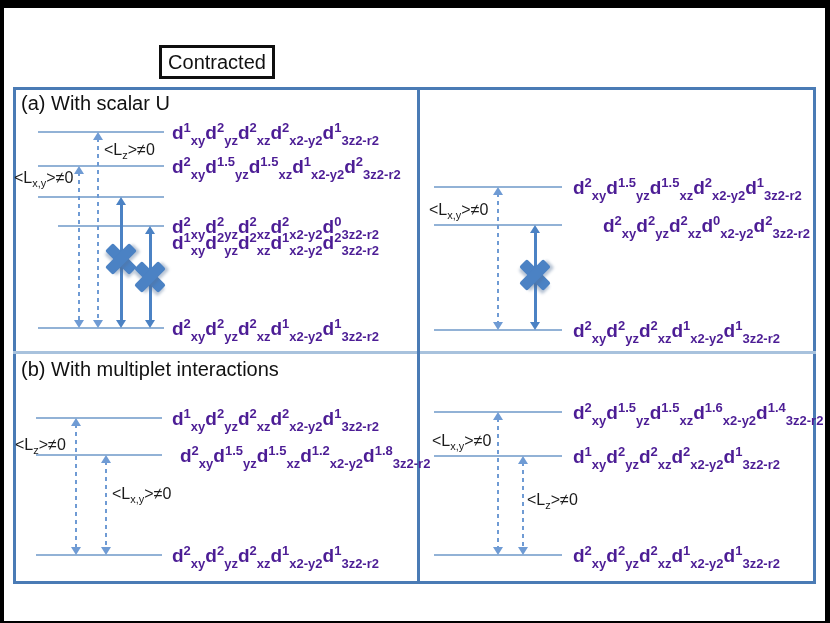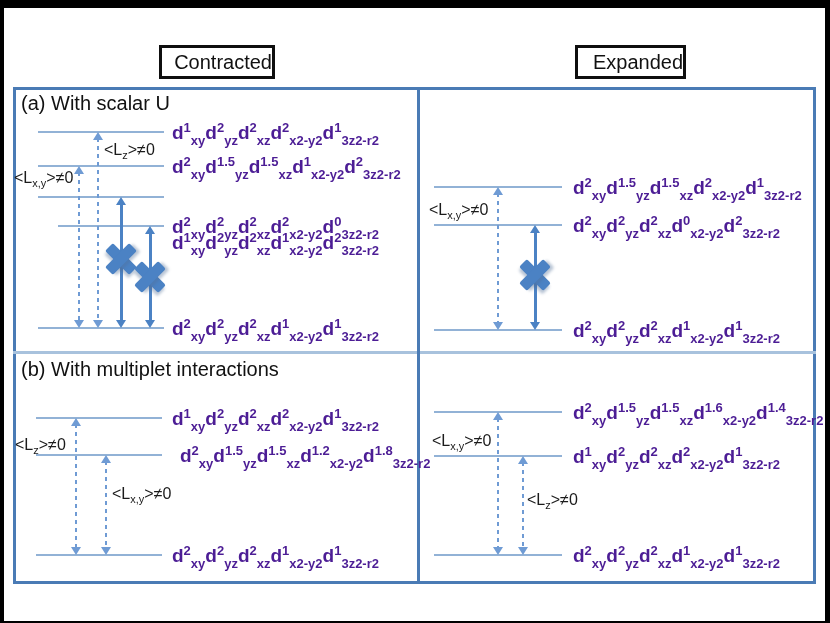--- a/index.html
+++ b/index.html
@@ -10,21 +10,21 @@
   }
   #canvas{position:absolute;left:0;top:0;width:830px;height:623px;background:#fff;}
   .frame{position:absolute;background:#000;}
   #frame-top{left:0;top:0;width:830px;height:8px;}
   #frame-left{left:0;top:0;width:4px;height:623px;}
   #frame-right{left:825px;top:0;width:5px;height:623px;}
   #frame-bottom{left:0;top:621px;width:830px;height:2px;}
 
   .header-box{
     position:absolute;border:3px solid #0f0f0f;background:#fff;
-    display:flex;align-items:center;justify-content:flex-end;
+    display:flex;align-items:center;justify-content:center;
     font-size:20px;color:#111;box-sizing:border-box;
   }
   #contracted-box{left:159px;top:45px;width:116px;height:34px;}
   #expanded-box{left:575px;top:45px;width:111px;height:34px;}
 
   #main-box{
     position:absolute;left:13px;top:87px;width:803px;height:497px;
     border:3px solid var(--box-border);box-sizing:border-box;background:transparent;
   }
   #v-divider{position:absolute;left:417px;top:87px;width:3px;height:497px;background:var(--box-border);}
@@ -77,23 +77,20 @@
 
 <div id="canvas">
   <div class="frame" id="frame-top"></div>
   <div class="frame" id="frame-left"></div>
   <div class="frame" id="frame-right"></div>
   <div class="frame" id="frame-bottom"></div>
 
   <div class="header-box" id="contracted-box">
     <span>Contracted</span>
   </div>
-  <div class="header-box" id="expanded-box">
-    <span>Expanded</span>
-  </div>
 
   <div id="main-box"></div>
   <div id="h-divider"></div>
   <div id="v-divider"></div>
 
   <div class="panel-title" id="title-a">(a) With scalar U</div>
   <div class="panel-title" id="title-b">(b) With multiplet interactions</div>
 
   <div id="diagram">
       <div class="level-line" style="left: 38px; top: 131px; width: 126px;"></div>
@@ -132,21 +129,21 @@
       </div>
       <div class="cross" style="left: 150px; top: 277px;">
         <div class="bar b1"></div>
         <div class="bar b2"></div>
       </div>
       <div class="op-label" style="left: 14px; top: 178px;">&lt;L<sub>x,y</sub>&gt;≠0</div>
       <div class="op-label" style="left: 104px; top: 150px;">&lt;L<sub>z</sub>&gt;≠0</div>
       <div class="level-line" style="left: 434px; top: 186px; width: 128px;"></div>
       <div class="level-label" style="left: 573px; top: 187px;">d<sup>2</sup><sub>xy</sub>d<sup>1.5</sup><sub>yz</sub>d<sup>1.5</sup><sub>xz</sub>d<sup>2</sup><sub>x2-y2</sub>d<sup>1</sup><sub>3z2-r2</sub></div>
       <div class="level-line" style="left: 434px; top: 224px; width: 128px;"></div>
-      <div class="level-label" style="left: 573px; top: 225px;">d<sup>2</sup><sub>xy</sub>d<sup>2</sup><sub>yz</sub>d<sup>2</sup><sub>xz</sub>d<sup>0</sup><sub>x2-y2</sub>d<sup>2</sup><sub>3z2-r2</sub></div>
+      <div class="level-label" style="left: 603px; top: 225px;">d<sup>2</sup><sub>xy</sub>d<sup>2</sup><sub>yz</sub>d<sup>2</sup><sub>xz</sub>d<sup>0</sup><sub>x2-y2</sub>d<sup>2</sup><sub>3z2-r2</sub></div>
       <div class="level-line" style="left: 434px; top: 329px; width: 128px;"></div>
       <div class="level-label" style="left: 573px; top: 330px;">d<sup>2</sup><sub>xy</sub>d<sup>2</sup><sub>yz</sub>d<sup>2</sup><sub>xz</sub>d<sup>1</sup><sub>x2-y2</sub>d<sup>1</sup><sub>3z2-r2</sub></div>
       <div class="arrow dashed" style="left: 491px; top: 187px; height: 143px;">
         <div class="shaft"></div>
         <div class="head up"></div>
         <div class="head down"></div>
       </div>
       <div class="arrow solid" style="left: 528px; top: 225px; height: 105px;">
         <div class="shaft"></div>
         <div class="head up"></div>

